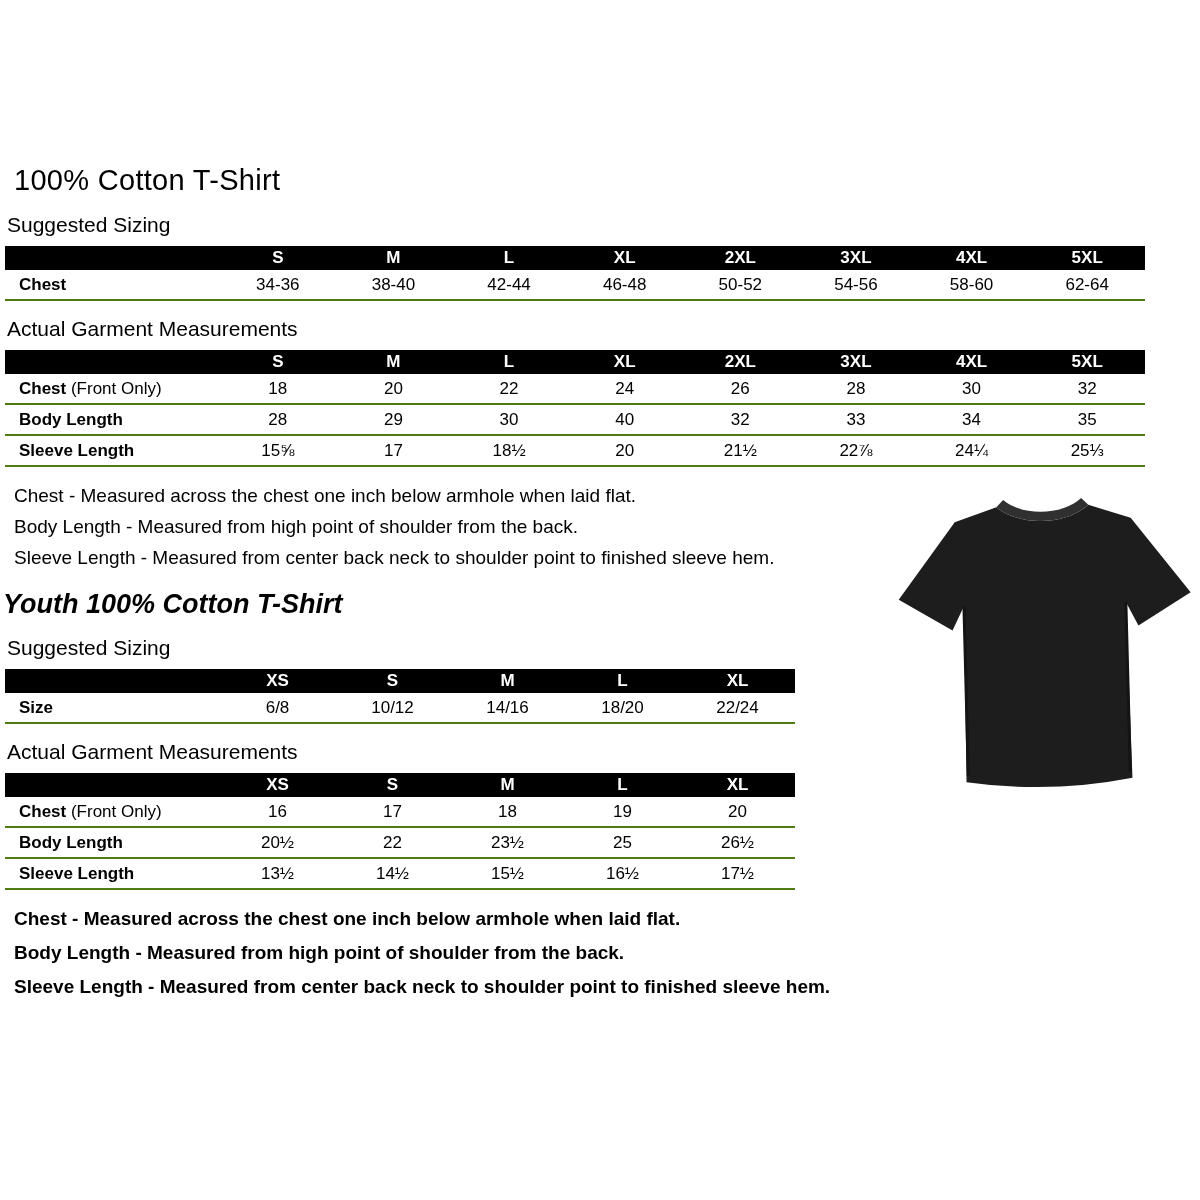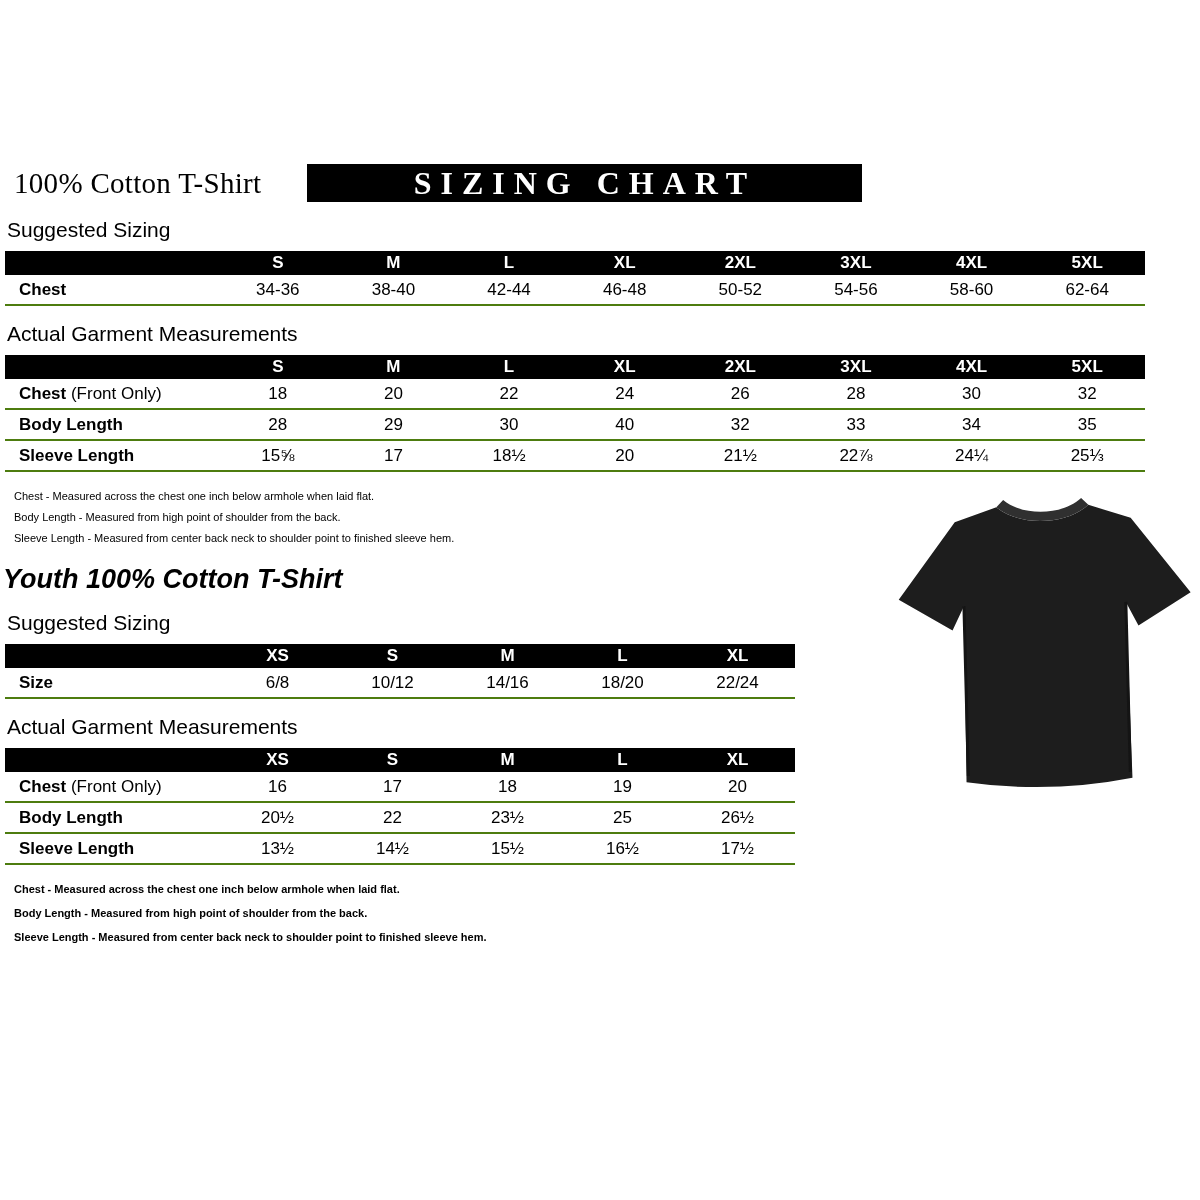--- a/index.html
+++ b/index.html
@@ -3,21 +3,21 @@
 <meta charset="utf-8">
 <style>
   html,body{margin:0;padding:0;background:#fff;}
   body{
     width:1200px;height:1200px;
     font-family:"Liberation Sans", sans-serif;
     color:#000;position:relative;overflow:hidden;
   }
   .page{position:relative;width:1200px;height:1200px;padding-top:164px;box-sizing:border-box;}
 
-  .header-row{display:flex;align-items:center;font-family:Liberation Serif, serif;}
+  .header-row{display:flex;}
   .main-title{font-size:29px;font-weight:400;margin:0 0 0 14px;letter-spacing:.3px;}
   .banner{
     background:#000;color:#fff;font-weight:700;
     font-size:32px;letter-spacing:9px;text-align:center;
     width:555px;height:38px;line-height:38px;margin-left:46px;
   }
 
   .section-label{font-size:21px;margin:16px 0 9px 7px;}
   .gap-lg{margin-top:16px;}
 
@@ -32,36 +32,35 @@
   .t-head span{text-align:center;}
   .t-row{
     display:grid;font-size:17px;height:29px;align-items:center;
     border-bottom:2px solid #4d7c0f;
   }
   .t-row .row-label{padding-left:14px;text-align:left;}
   .t-row .row-label b{font-weight:700;}
   .t-row .cell{text-align:center;}
 
   .notes{margin:18px 0 0 14px;}
-  .notes p{font-size:11px;margin:0 0 9px 0;}
+  .notes p{font-size:19px;margin:0 0 9px 0;}
   .notes.bold p{font-weight:700;margin-bottom:12px;}
 
   .youth-title{font-size:27px;font-weight:700;margin:20px 0 0 3px;font-style:italic;}
 
   .tshirt{position:absolute;left:896px;top:474px;width:300px;height:345px;transform:rotate(-1.5deg);}
   .tshirt svg{width:100%;height:100%;}
 </style>
 </head>
 <body>
 
 <div class="page">
 
   <div class="header-row">
     <h1 class="main-title">100% Cotton T-Shirt</h1>
-    <div class="banner">SIZING CHART</div>
   </div>
 
   <div class="section-label">Suggested Sizing</div>
   <div class="size-table w-adult">
       <div class="t-head" style="grid-template-columns: 215px repeat(8, 1fr);">
         <span></span>
         <span>S</span>
         <span>M</span>
         <span>L</span>
         <span>XL</span>

